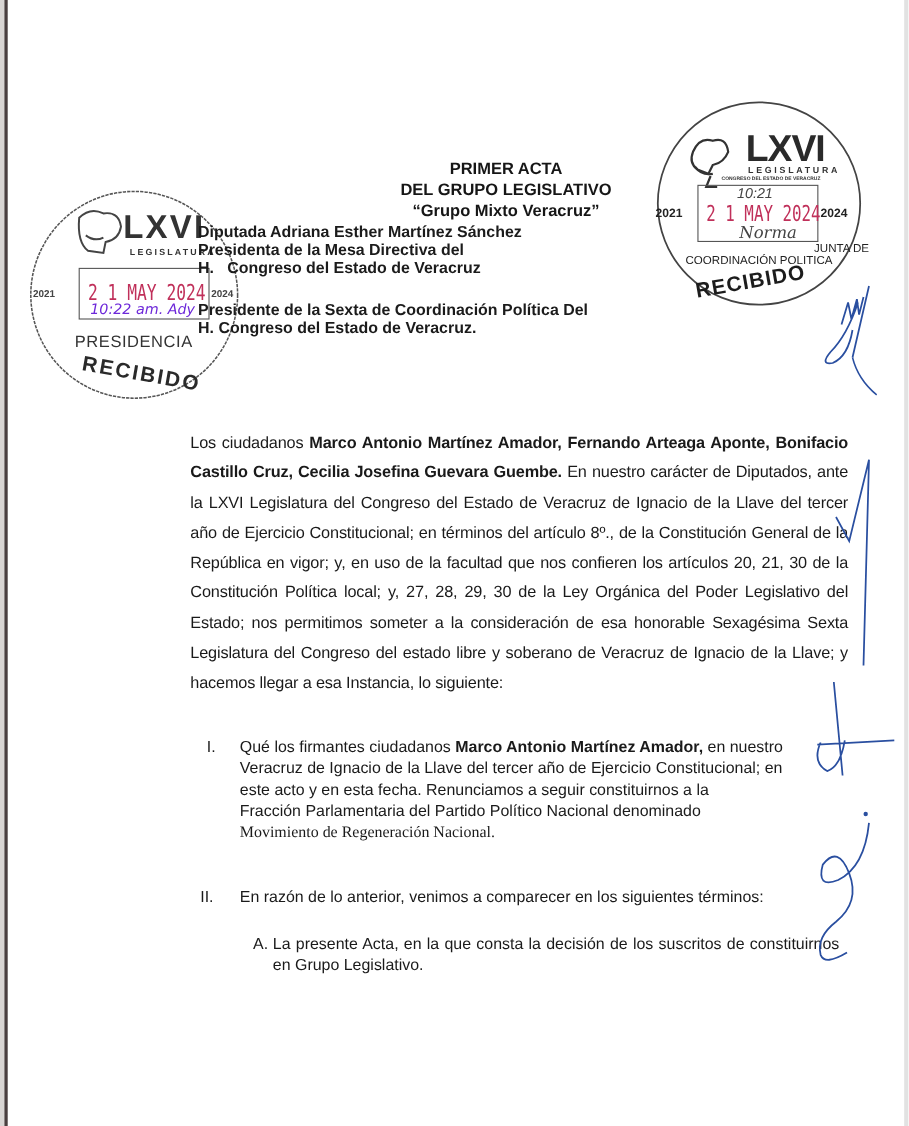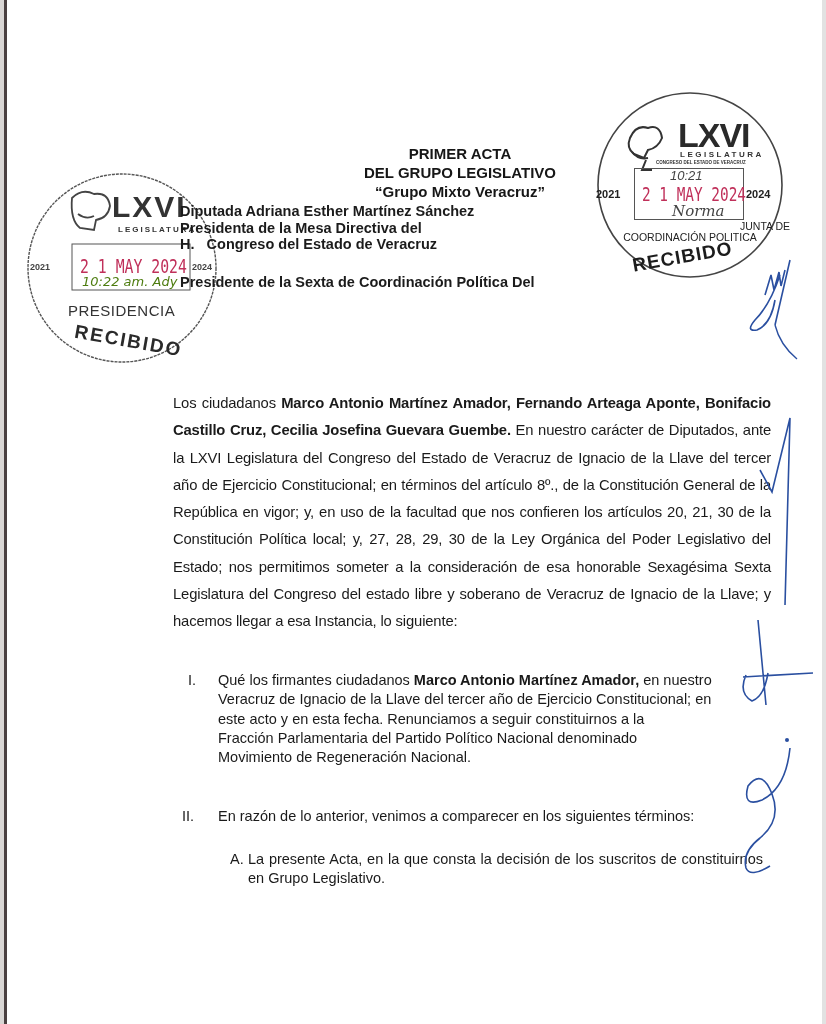--- a/index.html
+++ b/index.html
@@ -69,46 +69,47 @@
       <path d="M50 28 q10 -10 22 -4 q14 -2 16 12 q-2 12 -14 14 l-2 10 l-14 -2 q-10 -8 -8 -30z"></path>
       <path d="M56 44 q8 6 16 2"></path>
     </g>
     <rect x="50" y="74" width="118" height="46" fill="none" stroke="#555" stroke-width="1"></rect>
   </svg>
   <div style="position:absolute; left:90px; top:20px; font-weight:bold; font-size:30px; color:#333; letter-spacing:2px;">LXVI</div>
   <div style="position:absolute; left:96px; top:55px; font-size:8px; font-weight:bold; letter-spacing:2px; color:#333;">LEGISLATURA</div>
   <div style="position:absolute; left:8px; top:92px; font-size:9px; font-weight:bold; color:#444;">2021</div>
   <div style="position:absolute; left:58px; top:84px; font-size:20px; color:#c0305a; font-family:'DejaVu Sans Mono',monospace; transform:scaleX(0.74); transform-origin:left; white-space:nowrap;">2 1 MAY 2024</div>
   <div style="position:absolute; left:170px; top:92px; font-size:9px; font-weight:bold; color:#444;">2024</div>
-  <div style="position:absolute; left:60px; top:104px; font-size:13px; font-style:italic; color:#4d7c0f; font-family:'DejaVu Sans',sans-serif; white-space:nowrap;">10:22 am. Ady</div>
+  <div style="position:absolute; left:60px; top:104px; font-size:13px; font-style:italic; color:#6d28d9; font-family:'DejaVu Sans',sans-serif; white-space:nowrap;">10:22 am. Ady</div>
   <div style="position:absolute; left:46px; top:132px; font-size:15px; color:#333; letter-spacing:0.5px;">PRESIDENCIA</div>
   <div style="position:absolute; left:52px; top:160px; font-size:19px; font-weight:bold; color:#2a2a2a; letter-spacing:2px; transform:rotate(10deg);">RECIBIDO</div>
 </div>
 
 <div class="addr" style="left:180px; top:203px;">
   <div>Diputada Adriana Esther Martínez Sánchez</div>
   <div>Presidenta de la Mesa Directiva del</div>
   <div style="white-space:pre;">H.   Congreso del Estado de Veracruz</div>
 </div>
 <div class="addr" style="left:180px; top:274px;">
   <div>Presidente de la Sexta de Coordinación Política Del</div>
+  <div>H. Congreso del Estado de Veracruz.</div>
 </div>
 
 <div class="para">
   <span>Los ciudadanos </span><b>Marco Antonio Martínez Amador, Fernando Arteaga Aponte, Bonifacio Castillo Cruz, Cecilia Josefina Guevara Guembe.</b><span> En nuestro carácter de Diputados, ante la LXVI Legislatura del Congreso del Estado de Veracruz de Ignacio de la Llave del tercer año de Ejercicio Constitucional; en términos del artículo 8º., de la Constitución General de la República en vigor; y, en uso de la facultad que nos confieren los artículos 20, 21, 30 de la Constitución Política local; y, 27, 28, 29, 30 de la Ley Orgánica del Poder Legislativo del Estado; nos permitimos someter a la consideración de esa honorable Sexagésima Sexta Legislatura del Congreso del estado libre y soberano de Veracruz de Ignacio de la Llave; y hacemos llegar a esa Instancia, lo siguiente:</span>
 </div>
 
 <div class="item" style="left:188px; top:671px; width:560px;">
   <span class="num">I.</span>
   <div class="body" style="left:30px; top:0; width:540px;">
     <div style="white-space:nowrap;"><span>Qué los firmantes ciudadanos </span><b>Marco Antonio Martínez Amador,</b><span> en nuestro</span></div>
     <div style="white-space:nowrap;">Veracruz de Ignacio de la Llave del tercer año de Ejercicio Constitucional; en</div>
     <div style="white-space:nowrap;">este acto y en esta fecha. Renunciamos a seguir constituirnos a la</div>
     <div style="white-space:nowrap;">Fracción Parlamentaria del Partido Político Nacional denominado</div>
-    <div style="white-space:nowrap;">Movimiento de Regeneración Nacional.</div>
+    <div style="white-space:nowrap;font-family:Liberation Serif, serif;">Movimiento de Regeneración Nacional.</div>
   </div>
 </div>
 
 <div class="item" style="left:182px; top:807px; width:580px;">
   <span class="num">II.</span>
   <div class="body" style="left:36px; top:0; width:560px; white-space:nowrap;">En razón de lo anterior, venimos a comparecer en los siguientes términos:</div>
 </div>
 
 <div class="item" style="left:230px; top:850px; width:534px;">
   <span class="num">A.</span>

